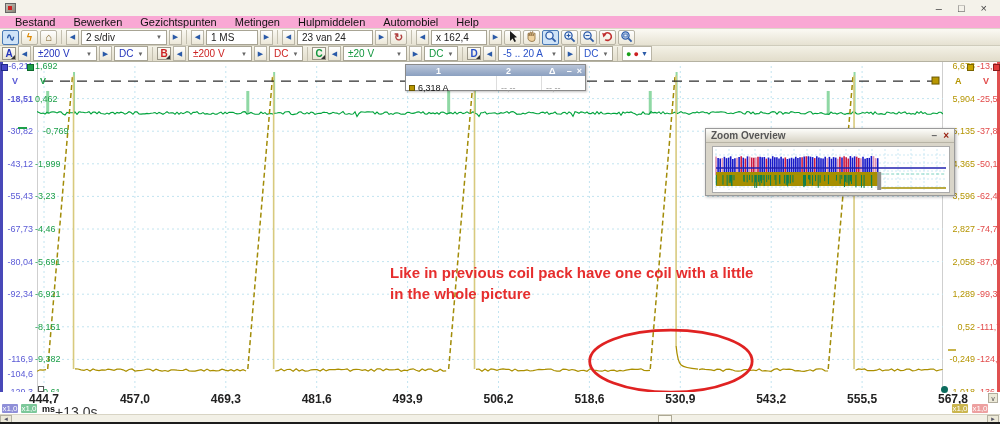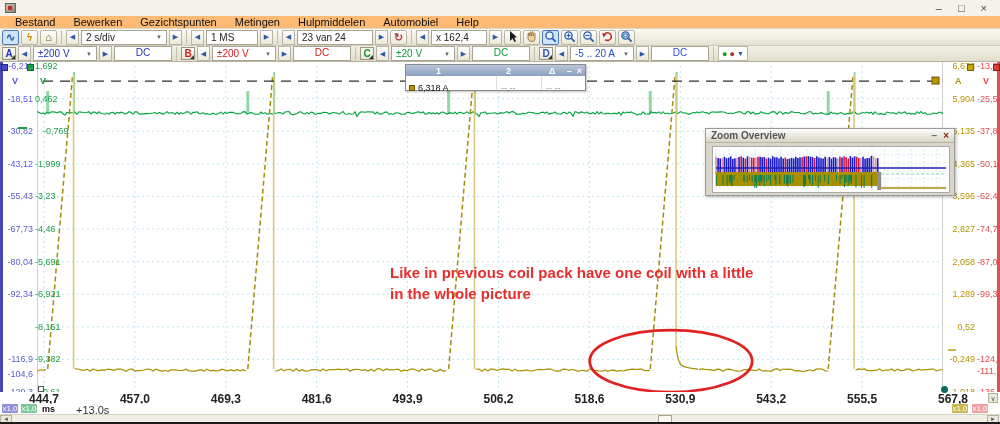--- a/index.html
+++ b/index.html
@@ -8,21 +8,21 @@
        font-family:"Liberation Sans",sans-serif;overflow:hidden;border-bottom:2px solid #1c1c1c;}
   
   .titlebar{height:16px;background:#f4f2ea;display:flex;align-items:center;gap:5px;
             padding:0 5px;font-size:11px;color:#111;}
   .appicon{width:11px;height:10px;background:linear-gradient(135deg,#c8c4b8,#8a8578);
            border:1px solid #666;position:relative;}
   .appicon::after{content:"";position:absolute;left:2px;top:2px;width:4px;height:4px;background:#c22;}
   .winbtns{margin-left:auto;display:flex;gap:16px;padding-right:8px;color:#444;font-size:11px;}
   .winbtns span{cursor:default;}
   
-  .menubar{height:13px;background:#fdba74;display:flex;font-size:11px;line-height:13px;
+  .menubar{height:13px;background:#f9a8d4;display:flex;font-size:11px;line-height:13px;
            padding-left:6px;color:#111;border-bottom:1px solid #dcd8c8;}
   .menu-item{padding:0 9px;}
   
   .toolbar{height:17px;display:flex;align-items:center;gap:2px;padding:1px 2px;
            background:linear-gradient(#fbfaf4,#e6e2d2);border-bottom:1px solid #cfccbc;}
   .tbtn{height:15px;min-width:17px;display:flex;align-items:center;justify-content:center;
         border:1px solid #b9b5a6;background:linear-gradient(#ffffff,#ece8d8);
         font-size:10px;border-radius:2px;padding:0 1px;}
   .tbtn.active{background:#cfe3f7;border-color:#4a7ab5;}
   .sep{width:1px;height:14px;background:#c4c0b0;margin:0 2px;}
@@ -35,21 +35,21 @@
   .glyph-bolt{color:#dd8800;font-weight:bold;font-size:10px;}
   .glyph-home{color:#7a5a20;font-size:11px;}
   .glyph-buffer{color:#b04040;font-size:11px;font-weight:bold;}
   
   .channelbar{height:16px;display:flex;align-items:center;gap:2px;padding:0 2px;
               background:linear-gradient(#f3f1e6,#e2ddcb);border-bottom:1px solid #b5b2a2;}
   .chbtn{width:14px;height:13px;border:1px solid #9a9688;background:linear-gradient(#fefdf8,#e8e4d4);
          font-size:10px;font-weight:bold;display:flex;align-items:center;justify-content:center;position:relative;}
   .chbtn::after{content:"";position:absolute;right:0;bottom:0;border-left:4px solid transparent;border-bottom:4px solid #333;}
   .chval{width:64px;}
-  .chcoup{width:58px;flex-direction:column;}
+  .chcoup{width:34px;}
   .recbtn{height:15px;border:1px solid #b9b5a6;background:#fff;display:flex;align-items:center;
           gap:2px;padding:0 3px;font-size:9px;}
   .recbtn .g{color:#18a018;} .recbtn .r{color:#cc2020;} .recbtn .dd{color:#2a5aa8;font-size:7px;}
   
   .picologo{position:absolute;right:2px;top:27px;width:95px;height:40px;text-align:right;z-index:3;}
   .picologo .p{font-size:27px;font-weight:bold;color:#aca699;letter-spacing:1px;line-height:26px;}
   .picologo .t{font-size:7px;color:#aca699;margin-top:1px;}
   .picologo .hatch{position:absolute;right:0;top:-2px;width:26px;height:14px;
     background:repeating-linear-gradient(55deg,#c6c0b4 0 1.5px,transparent 1.5px 4px);
     clip-path:polygon(100% 0,0 100%,100% 100%);}
@@ -83,21 +83,21 @@
                    font-size:10px;font-weight:bold;color:#555;padding:0 5px;border-bottom:1px solid #b8b4a6;}
   .zoomwin .zbtns{margin-left:auto;display:flex;gap:6px;color:#666;}
   .zoomwin .zbtns .x{color:#992211;font-weight:bold;}
   .zoomwin .zchart{position:absolute;left:6px;top:17px;width:238px;height:47px;background:#fff;border:1px solid #aaa;}
   
   .timerow{position:absolute;left:0;top:392px;width:1000px;height:12px;background:#fff;z-index:2;}
   .timerow span{position:absolute;width:44px;text-align:center;font-size:12px;font-weight:bold;color:#222;}
   .badgerow{position:absolute;left:0;top:404px;width:1000px;height:10px;background:#fff;font-size:8px;z-index:2;}
   .badge{position:absolute;top:0;width:16px;height:9px;color:#fff;text-align:center;line-height:9px;border-radius:1px;}
   .badgerow .mslbl{position:absolute;left:42px;top:0;font-size:9px;font-weight:bold;color:#111;}
-  .badgerow .offlbl{position:absolute;left:76px;top:0;font-size:11px;color:#333;}
+  .badgerow .offlbl{position:absolute;left:55px;top:0;font-size:14px;color:#333;}
   .minidd{position:absolute;left:988px;top:393px;width:10px;height:10px;border:1px solid #b0ac9c;
           background:#ece9d8;font-size:7px;line-height:9px;text-align:center;color:#555;z-index:3;}
   .scrollbar{position:absolute;left:0;top:414px;width:1000px;height:8px;background:#f2f0e6;z-index:2;
              border-top:1px solid #d8d4c4;}
   .sbtn{position:absolute;top:0;width:12px;height:8px;background:#ece9d8;border:1px solid #b5b2a2;
         font-size:6px;line-height:7px;text-align:center;color:#556;}
   .sthumb{position:absolute;left:658px;top:0;width:14px;height:8px;background:#fbf9f0;border:1px solid #aca894;}
 </style>
 </head>
 <body>
@@ -263,21 +263,21 @@
       </span>
     </div>
 
 
   <div class="plotbg"></div>
   <div class="stripL"></div>
   <div class="stripR"></div>
 
   <div class="axiscol" id="ax-lp" style="left:2px;width:31px;text-align:right;">
       <div style="top: -1px; left: 0px; right: 0px; color: rgb(91, 91, 214);">-6,211</div>
-      <div style="top: 31.6px; left: 0px; right: 0px; color: rgb(91, 91, 214);">-18,51</div>
+      <div style="top: 31.6px; left: 0px; right: 0px; color: rgb(91, 91, 214); font-weight: bold;">-18,51</div>
       <div style="top: 64.2px; left: 0px; right: 0px; color: rgb(91, 91, 214);">-30,82</div>
       <div style="top: 96.8px; left: 0px; right: 0px; color: rgb(91, 91, 214);">-43,12</div>
       <div style="top: 129.4px; left: 0px; right: 0px; color: rgb(91, 91, 214);">-55,43</div>
       <div style="top: 162px; left: 0px; right: 0px; color: rgb(91, 91, 214);">-67,73</div>
       <div style="top: 194.6px; left: 0px; right: 0px; color: rgb(91, 91, 214);">-80,04</div>
       <div style="top: 227.2px; left: 0px; right: 0px; color: rgb(91, 91, 214); text-align: right;">-92,34</div>
       <div style="top: 259.8px; left: 0px; right: 0px; color: rgb(91, 91, 214); margin-top: 47px;">-104,6</div>
       <div style="top: 292.4px; left: 0px; right: 0px; color: rgb(91, 91, 214);">-116,9</div>
       <div style="top: 325px; left: 0px; right: 0px; color: rgb(91, 91, 214);">-129,3</div>
     </div>
@@ -309,21 +309,21 @@
     </div>
   <div class="axiscol" id="ax-rs" style="left:977px;width:22px;text-align:left;">
       <div style="top: -1px; left: 0px; right: 0px; color: rgb(226, 75, 75);">-13,24</div>
       <div style="top: 31.6px; left: 0px; right: 0px; color: rgb(226, 75, 75);">-25,54</div>
       <div style="top: 64.2px; left: 0px; right: 0px; color: rgb(226, 75, 75);">-37,85</div>
       <div style="top: 96.8px; left: 0px; right: 0px; color: rgb(226, 75, 75);">-50,15</div>
       <div style="top: 129.4px; left: 0px; right: 0px; color: rgb(226, 75, 75);">-62,46</div>
       <div style="top: 162px; left: 0px; right: 0px; color: rgb(226, 75, 75);">-74,76</div>
       <div style="top: 194.6px; left: 0px; right: 0px; color: rgb(226, 75, 75);">-87,07</div>
       <div style="top: 227.2px; left: 0px; right: 0px; color: rgb(226, 75, 75);">-99,37</div>
-      <div style="top: 259.8px; left: 0px; right: 0px; color: rgb(226, 75, 75); margin-top: 44px;">-111,7</div>
+      <div style="top: 259.8px; left: 0px; right: 0px; color: rgb(226, 75, 75);">-111,7</div>
       <div style="top: 292.4px; left: 0px; right: 0px; color: rgb(226, 75, 75);">-124,0</div>
       <div style="top: 325px; left: 0px; right: 0px; color: rgb(226, 75, 75);">-136,3</div>
     </div>
 
   <div class="unitlbl" style="left:12px;top:76px;color:#5b5bd6;">V</div>
   <div class="unitlbl" style="left:40px;top:76px;color:#1ea04a;">V</div>
   <div class="unitlbl" style="left:955px;top:76px;color:#b49400;">A</div>
   <div class="unitlbl" style="left:983px;top:76px;color:#e24b4b;">V</div>
 
   <div class="mark" style="left:1px;top:64px;width:7px;height:7px;background:#4848c8;border:1px solid #222a8a;"></div>

